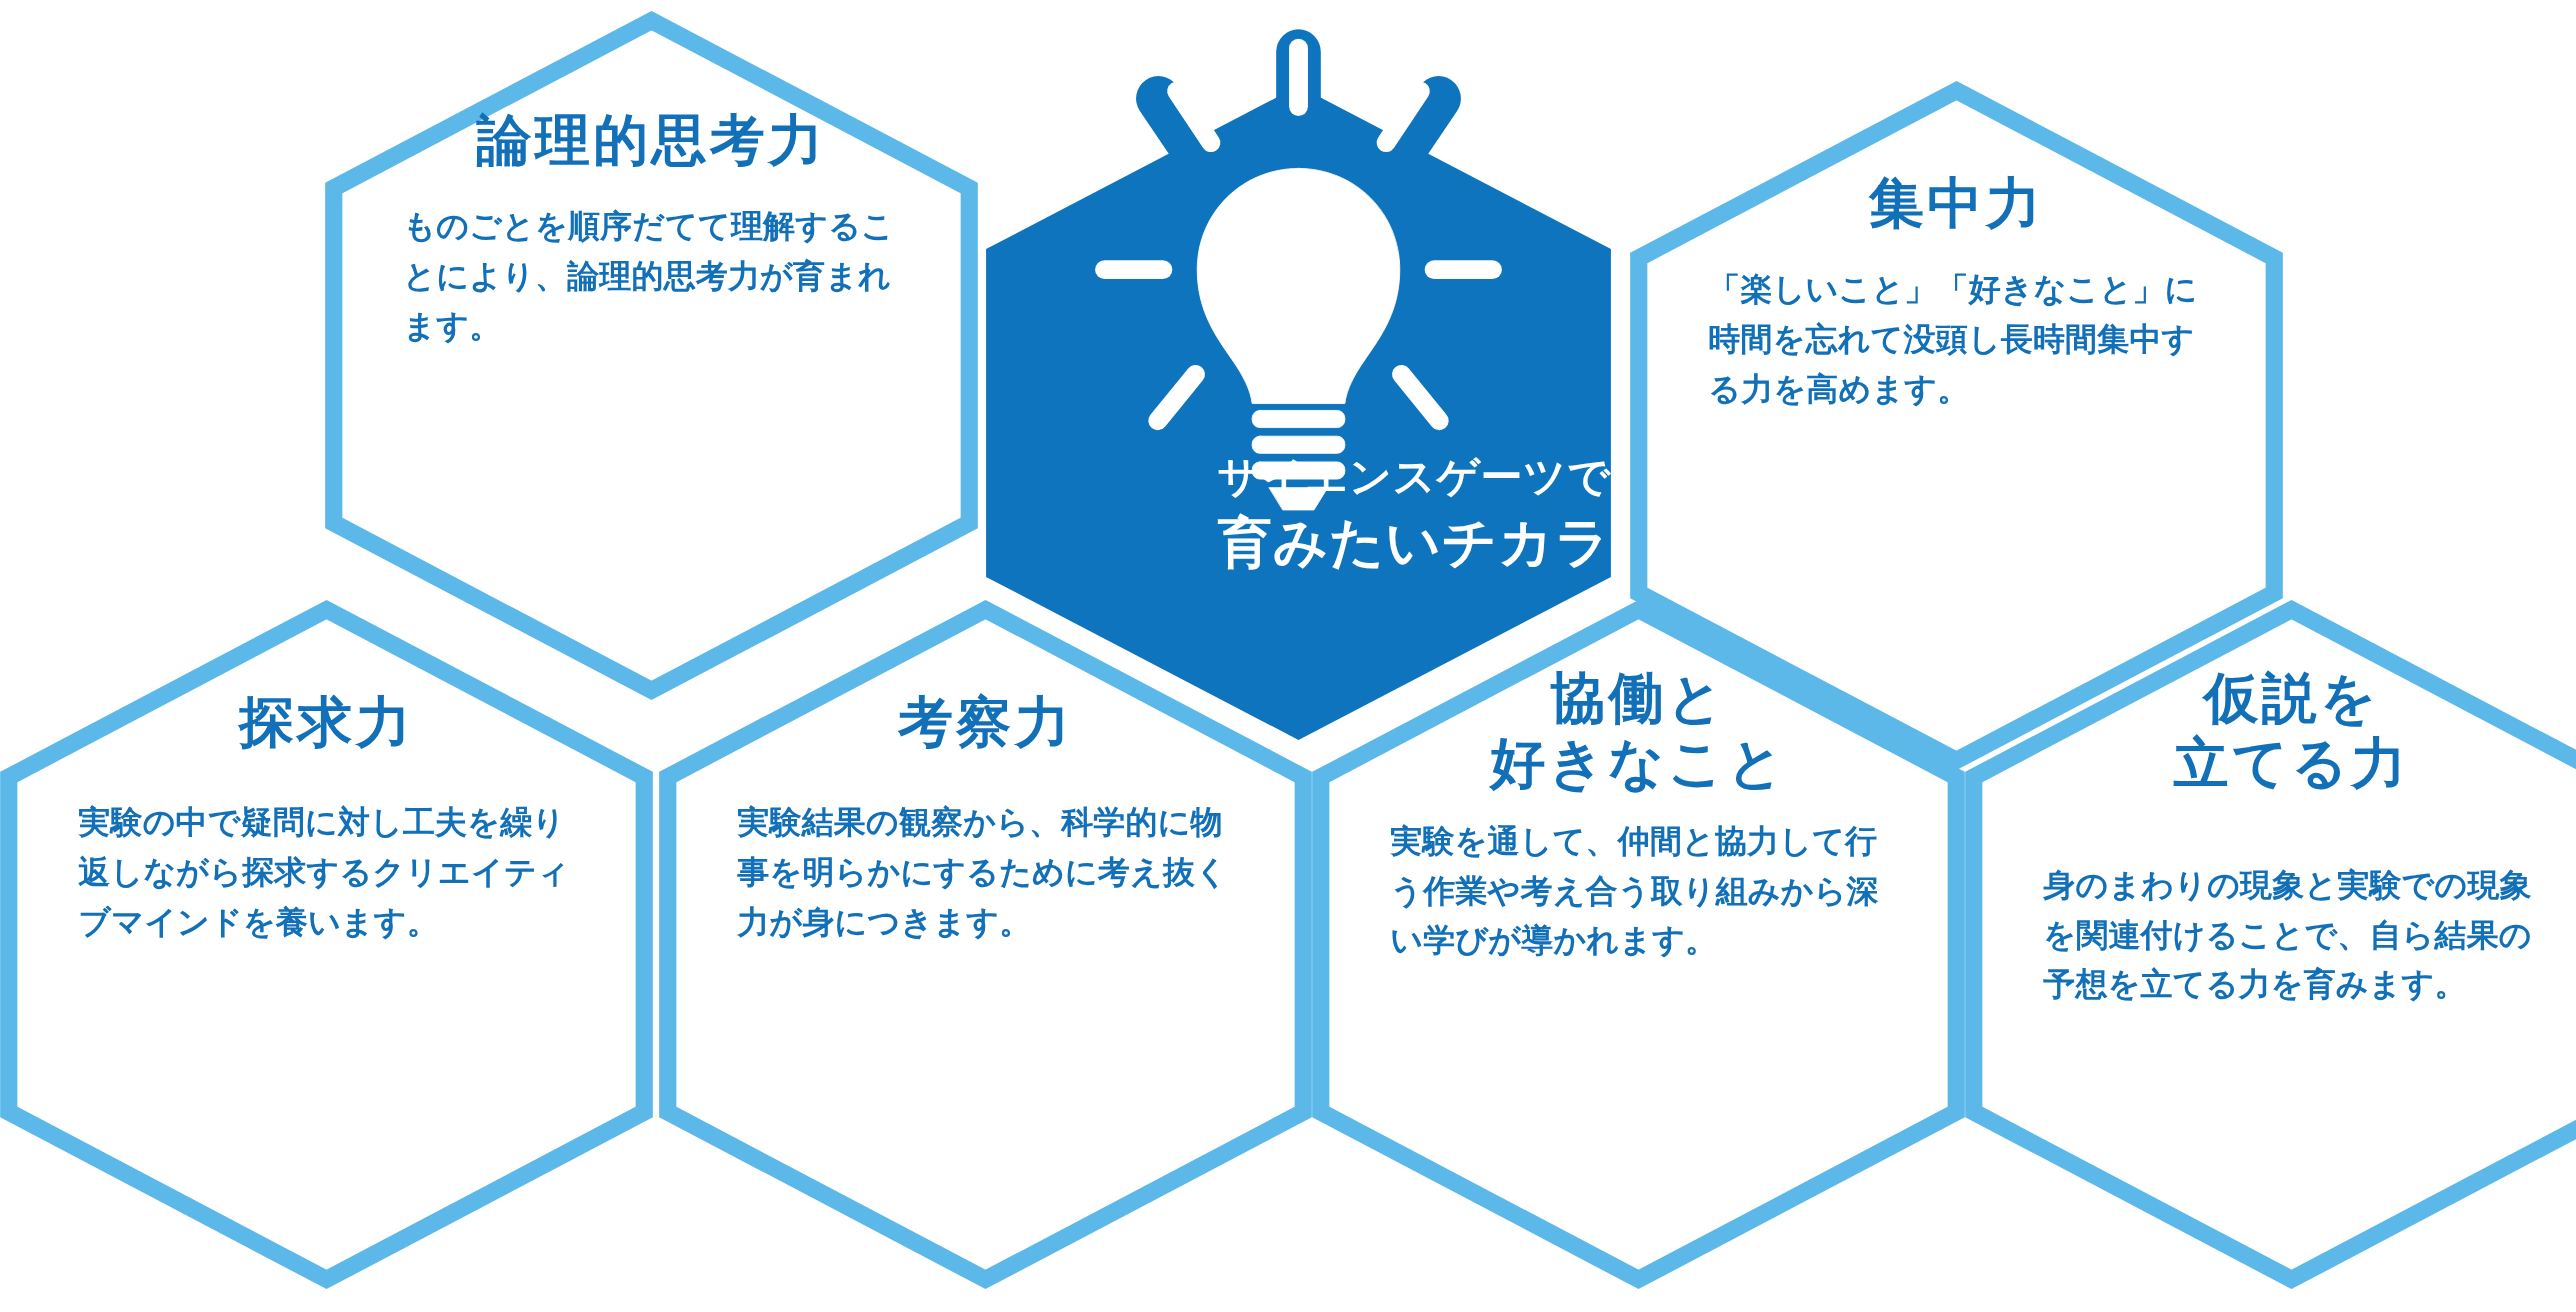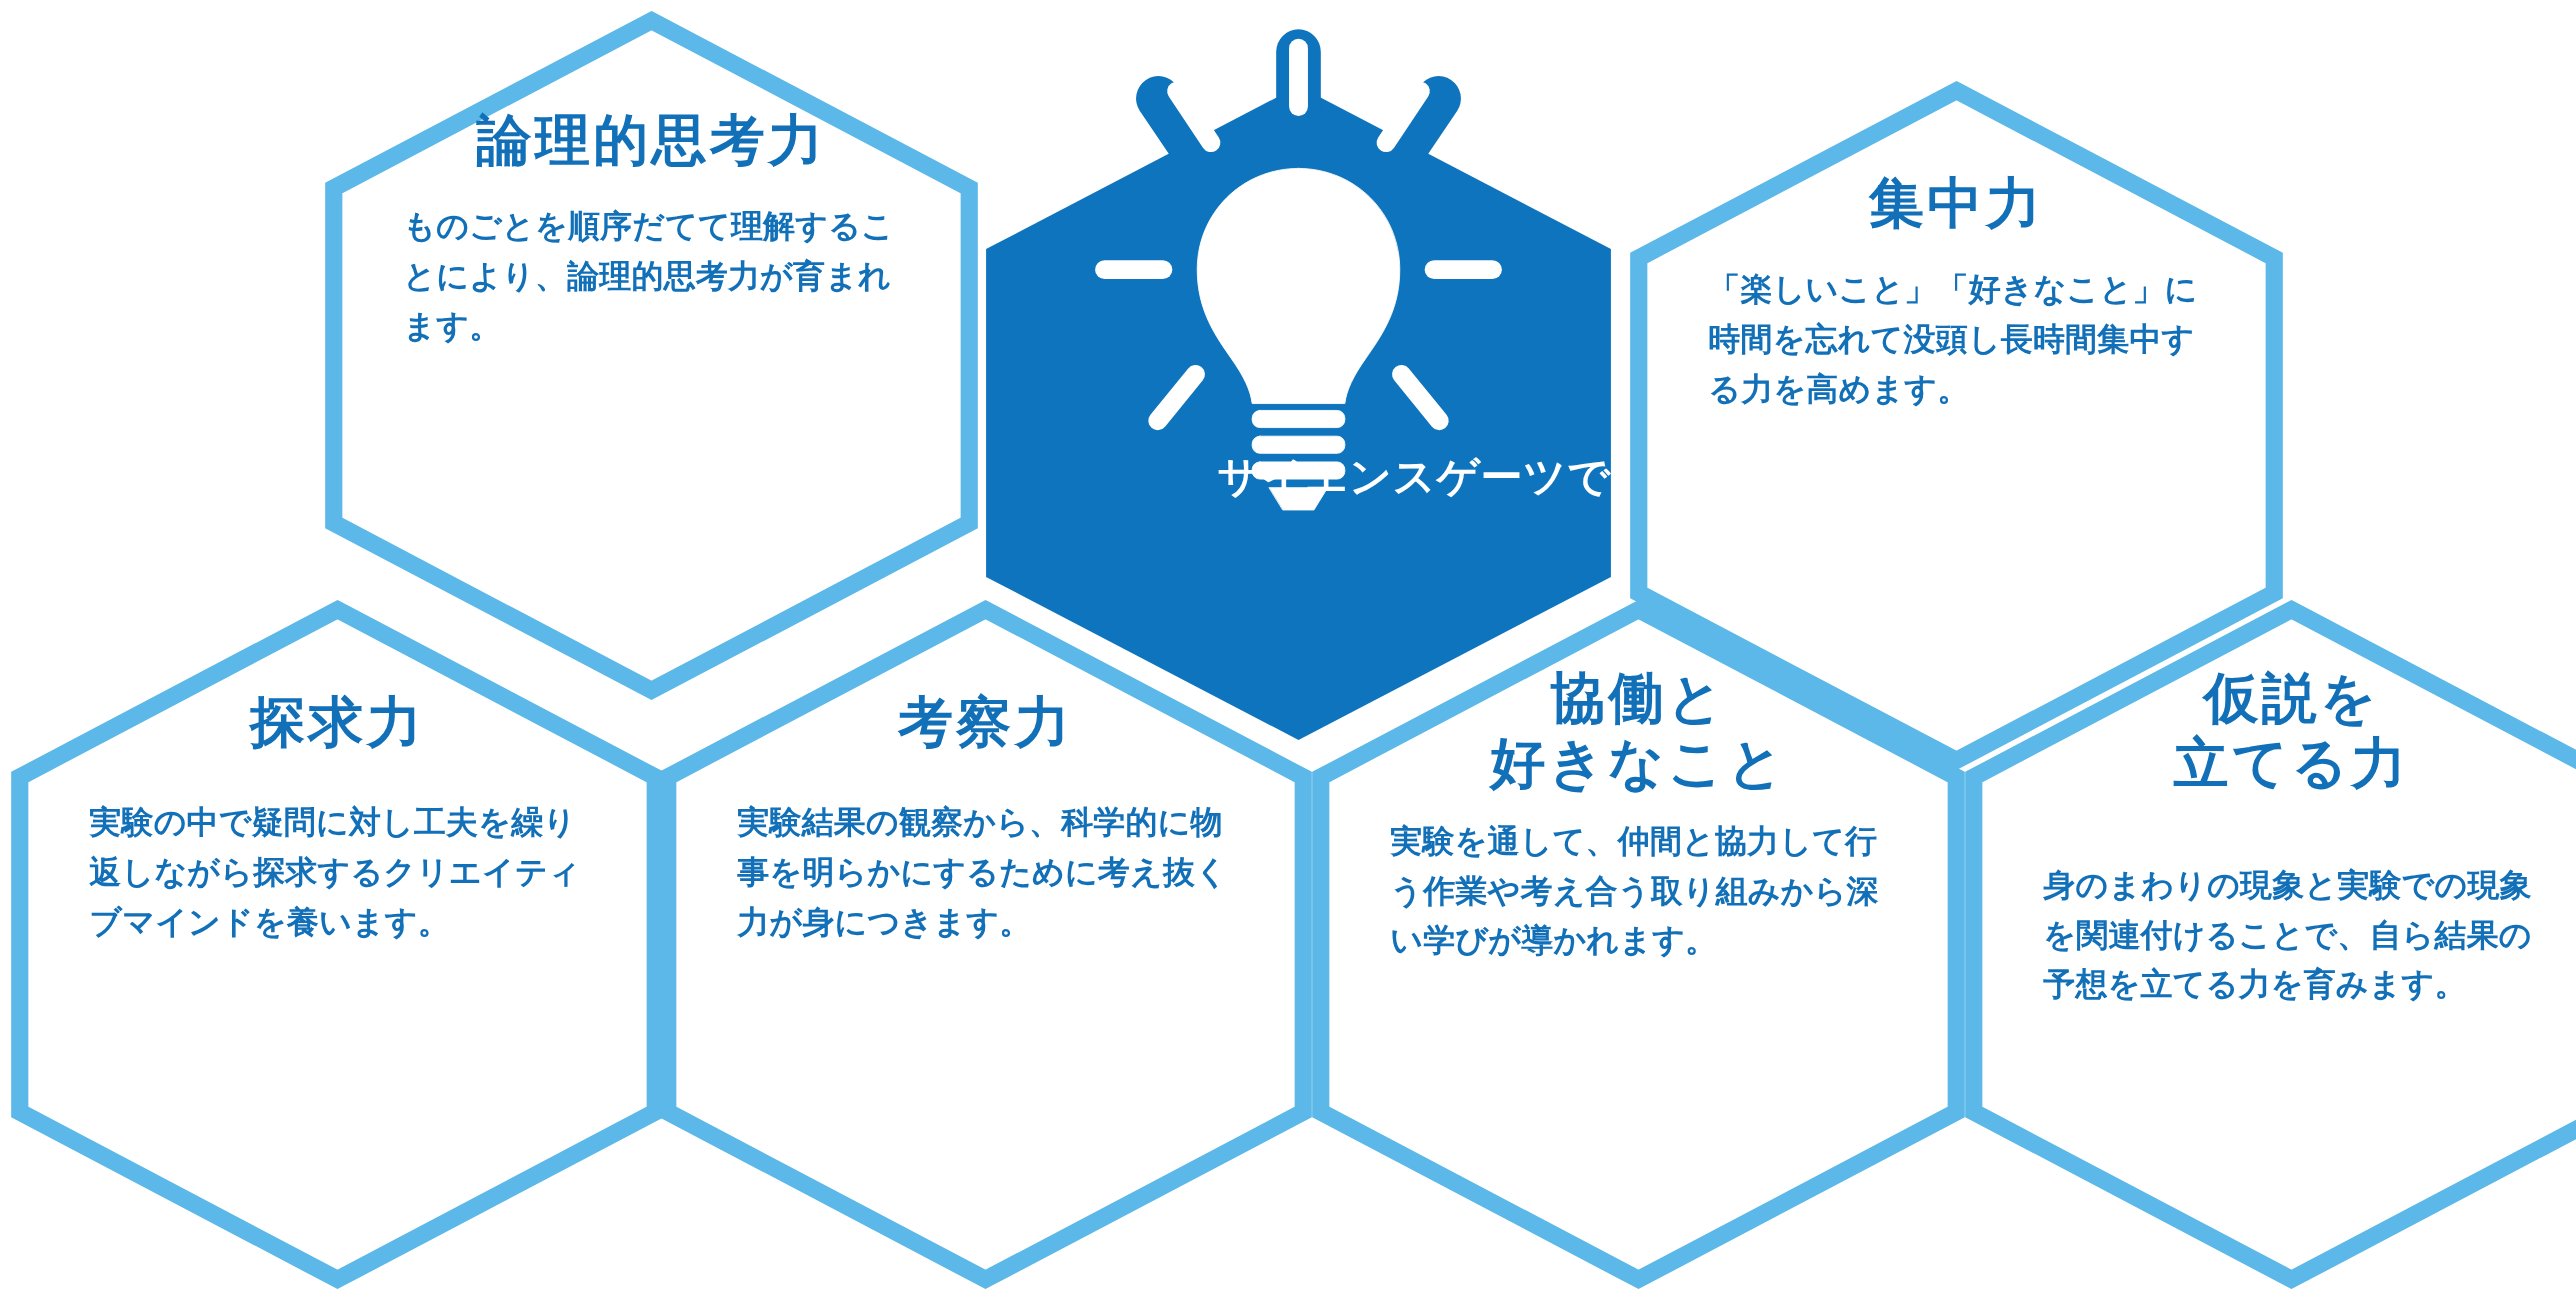--- a/index.html
+++ b/index.html
@@ -46,21 +46,21 @@
     line-height:1.56;
     letter-spacing:0.005em;
     text-align:left;
     margin:0;
     width:100%;
   }
 
   
   #hex-logical   {left:325px;  top:12px;   width:653px; height:687px;}
   #hex-focus     {left:1630px; top:82px;   width:653px; height:687px;}
-  #hex-inquiry   {left:11px;    top:601px;  width:653px; height:687px;text-decoration:underline;}
+  #hex-inquiry   {left:0;    top:601px;  width:653px; height:687px;text-decoration:underline;}
   #hex-analysis  {left:659px;  top:601px;  width:653px; height:687px;}
   #hex-collab    {left:1312px; top:601px;  width:653px; height:687px;}
   #hex-hypothesis{left:1965px; top:601px;  width:653px; height:687px;}
 
   #hex-logical   .hex-content{top:14%;}
   #hex-focus     .hex-content{top:13%;}
   #hex-inquiry   .hex-content{top:13%;}
   #hex-analysis  .hex-content{top:13%;}
   #hex-collab    .hex-content{top:9.5%;}
   #hex-hypothesis .hex-content{top:9.5%;gap:44px;}
@@ -194,17 +194,18 @@
         <polygon points="364,0 728,190 728,572 364,762 0,572 0,190" fill="#0D74BD"></polygon>
 
         <rect x="338" y="-66" width="52" height="120" rx="26" fill="#0D74BD"></rect>
         <rect x="196" y="-18" width="52" height="128" rx="26" fill="#0D74BD" transform="rotate(-34 222 46)"></rect>
         <rect x="480" y="-18" width="52" height="128" rx="26" fill="#0D74BD" transform="rotate(34 506 46)"></rect>
       </g>
     </svg>
 
     <div class="center-content">
       <div class="center-line1">サイエンスゲーツで</div>
+      <div class="center-line2">育みたいチカラ</div>
     </div>
   </div>
 
 </div>
 
 
 </body></html>

